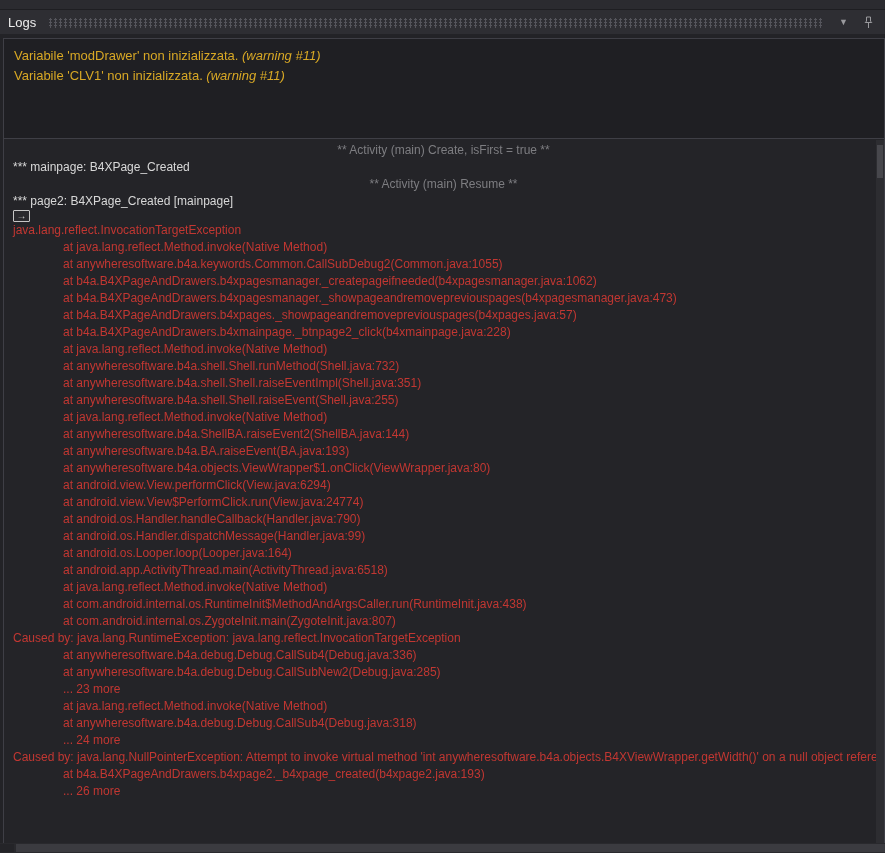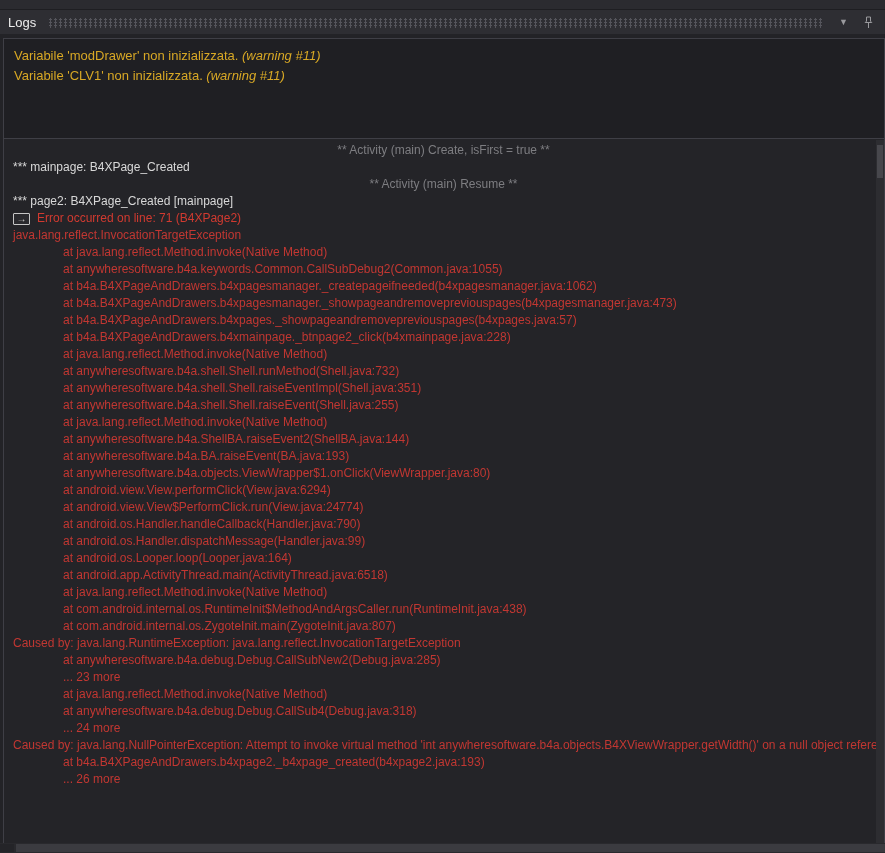--- a/index.html
+++ b/index.html
@@ -86,21 +86,20 @@
       <div class="log-line">*** mainpage: B4XPage_Created</div>
 
 
       <div class="log-line muted">** Activity (main) Resume **</div>
 
       <div class="log-line">*** page2: B4XPage_Created [mainpage]</div>
     </div>
 
   <div class="error-link">
     <span class="goto-icon">→</span>
-    <span>Error occurred on line: 71 (B4XPage2)</span>
   </div>
 
   <div>
 
       <div class="log-line error">java.lang.reflect.InvocationTargetException</div>
 
       <div class="log-line error indent">at java.lang.reflect.Method.invoke(Native Method)</div>
 
       <div class="log-line error indent">at anywheresoftware.b4a.keywords.Common.CallSubDebug2(Common.java:1055)</div>
 
@@ -141,20 +140,21 @@
       <div class="log-line error indent">at android.app.ActivityThread.main(ActivityThread.java:6518)</div>
 
       <div class="log-line error indent">at java.lang.reflect.Method.invoke(Native Method)</div>
 
       <div class="log-line error indent">at com.android.internal.os.RuntimeInit$MethodAndArgsCaller.run(RuntimeInit.java:438)</div>
 
       <div class="log-line error indent">at com.android.internal.os.ZygoteInit.main(ZygoteInit.java:807)</div>
 
       <div class="log-line error">Caused by: java.lang.RuntimeException: java.lang.reflect.InvocationTargetException</div>
 
+      <div class="log-line error indent">at anywheresoftware.b4a.debug.Debug.CallSub4(Debug.java:336)</div>
 
       <div class="log-line error indent">at anywheresoftware.b4a.debug.Debug.CallSubNew2(Debug.java:285)</div>
 
       <div class="log-line error indent">... 23 more</div>
 
 
       <div class="log-line error indent">at java.lang.reflect.Method.invoke(Native Method)</div>
 
       <div class="log-line error indent">at anywheresoftware.b4a.debug.Debug.CallSub4(Debug.java:318)</div>
 

